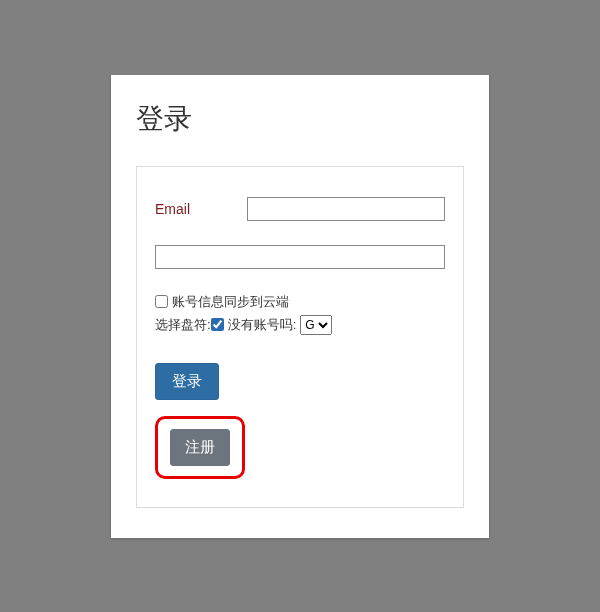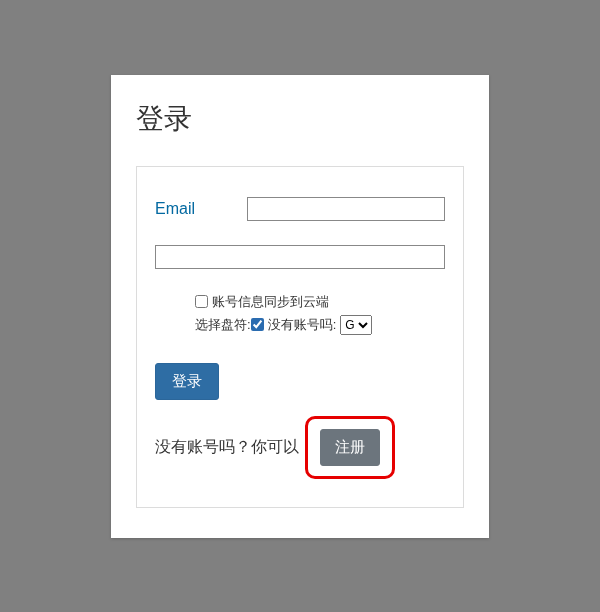--- a/index.html
+++ b/index.html
@@ -28,34 +28,33 @@
       border: 1px solid #dcdcdc;
       padding: 30px 18px 28px 18px;
     }
     .form-row {
       display: flex;
       align-items: center;
       margin-bottom: 24px;
     }
     .form-label {
       width: 92px;
-      font-size: 16px;
-      color: #0369a1;
+      font-size: 14px;
+      color: #7f1d1d;
       flex-shrink: 0;
     }
     .form-input {
       flex: 1;
       height: 24px;
       border: 1px solid #888;
       padding: 2px 4px;
       font-size: 13px;
     }
     .options-block {
       margin-bottom: 28px;
-      margin-left: 40px;
     }
     .opt-line {
       display: flex;
       align-items: center;
       font-size: 13px;
       color: #333;
       margin-bottom: 4px;
     }
     .opt-line input[type="checkbox"] {
       margin-right: 4px;
@@ -134,20 +133,19 @@
         <span>没有账号吗:</span>
         <select>
           <option>G</option>
         </select>
       </div>
     </div>
 
     <button class="login-btn">登录</button>
 
     <div class="register-line">
-      <span>没有账号吗？你可以</span>
       <span class="register-highlight">
         <button class="register-btn">注册</button>
       </span>
     </div>
 
   </div>
 </div>
 
 </body></html>

